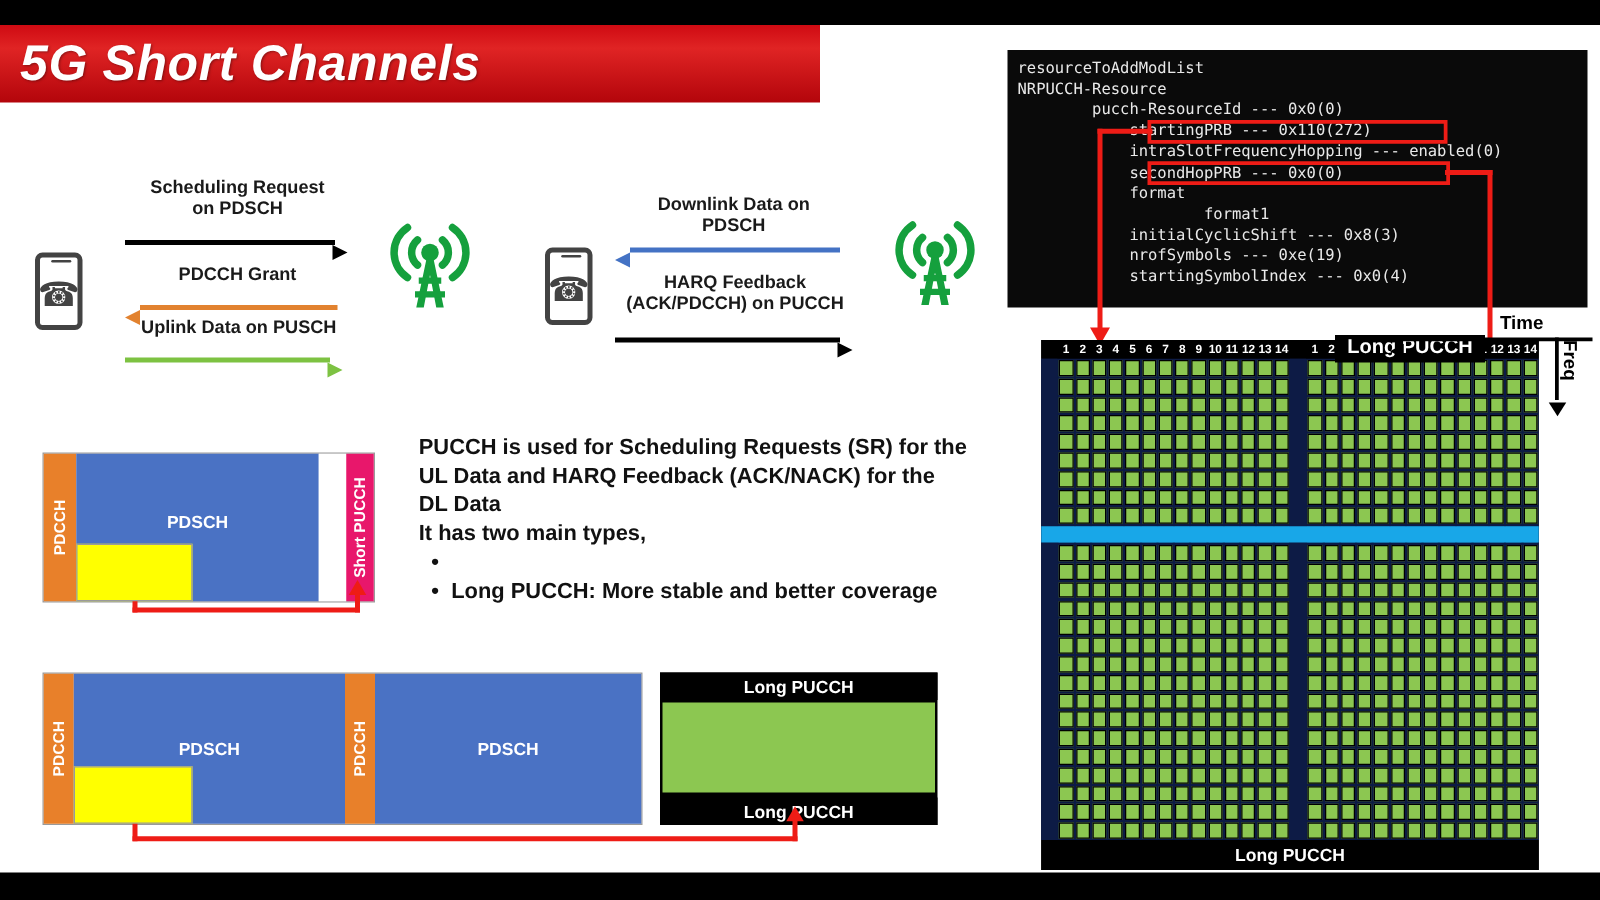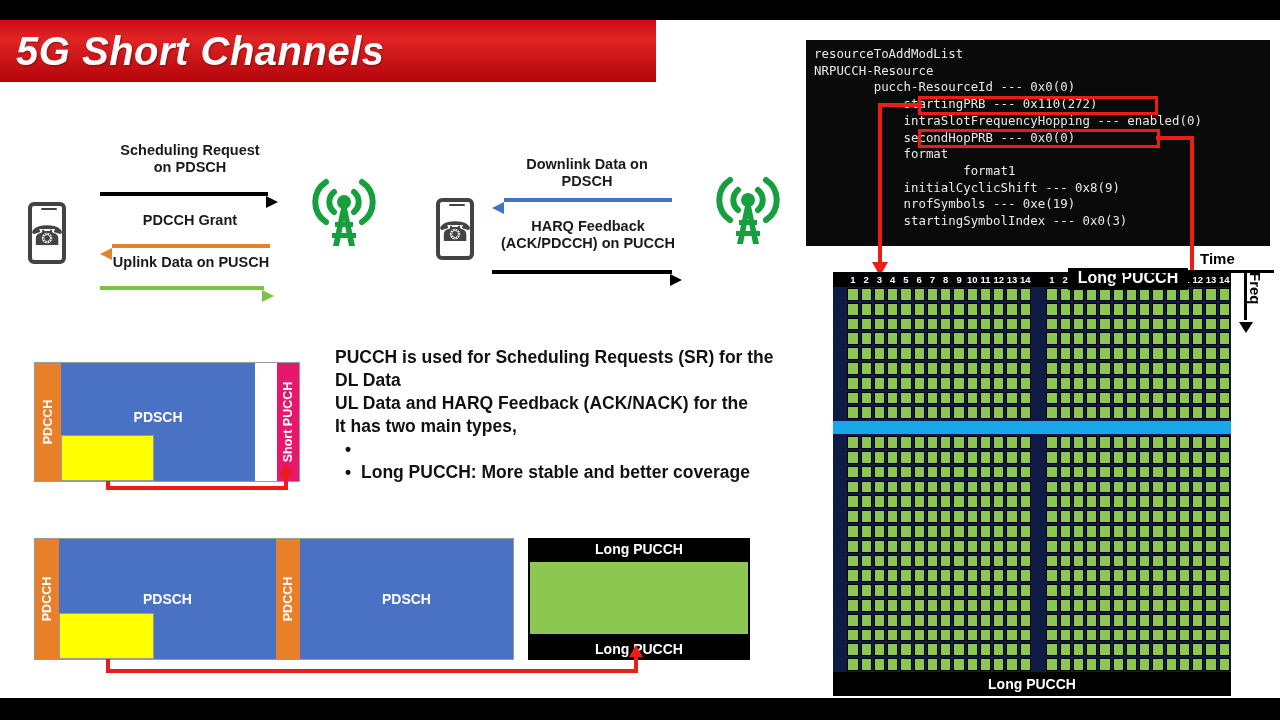--- a/index.html
+++ b/index.html
@@ -224,22 +224,22 @@
         <div>HARQ Feedback</div>
         <div>(ACK/PDCCH) on PUCCH</div>
       </div>
       <div class="arrow-line" style="left:10px;top:52px;width:180px;background:#000;"></div>
       <div class="arrow-head right" style="left:188px;top:56px;border-left:12px solid #000;"></div>
     </div>
   </div>
 
   <div class="para">
     <div>PUCCH is used for Scheduling Requests (SR) for the</div>
+    <div>UL Data and HARQ Feedback (ACK/NACK) for the</div>
     <div>DL Data</div>
-    <div>UL Data and HARQ Feedback (ACK/NACK) for the</div>
     <div>It has two main types,</div>
     <div class="bullet-row">
       <span class="bullet-dot">•</span>
     </div>
     <div class="bullet-row">
       <span class="bullet-dot">•</span>
       <span>Long PUCCH: More stable and better coverage</span>
     </div>
   </div>
 
@@ -291,23 +291,23 @@
 
   <div class="terminal">
     <div class="tline">resourceToAddModList</div>
     <div class="tline">NRPUCCH-Resource</div>
     <div class="tline">        pucch-ResourceId --- 0x0(0)</div>
     <div class="tline">            startingPRB --- 0x110(272)</div>
     <div class="tline">            intraSlotFrequencyHopping --- enabled(0)</div>
     <div class="tline">            secondHopPRB --- 0x0(0)</div>
     <div class="tline">            format</div>
     <div class="tline">                    format1</div>
-    <div class="tline">            initialCyclicShift --- 0x8(9)</div>
+    <div class="tline">            initialCyclicShift --- 0x8(3)</div>
     <div class="tline">            nrofSymbols --- 0xe(19)</div>
-    <div class="tline">            startingSymbolIndex --- 0x0(3)</div>
+    <div class="tline">            startingSymbolIndex --- 0x0(4)</div>
   </div>
 
   <div class="hl-box" style="left:918px;top:96px;width:240px;height:19px;"></div>
   <div class="hl-box" style="left:918px;top:129px;width:242px;height:19px;"></div>
 
   <div class="rl" style="left:878px;top:103px;width:44px;height:4px;"></div>
   <div class="rl" style="left:878px;top:103px;width:4px;height:162px;"></div>
   <div class="rhead-down" style="left:872px;top:262px;"></div>
 
   <div class="rl" style="left:1156px;top:136px;width:38px;height:4px;"></div>

